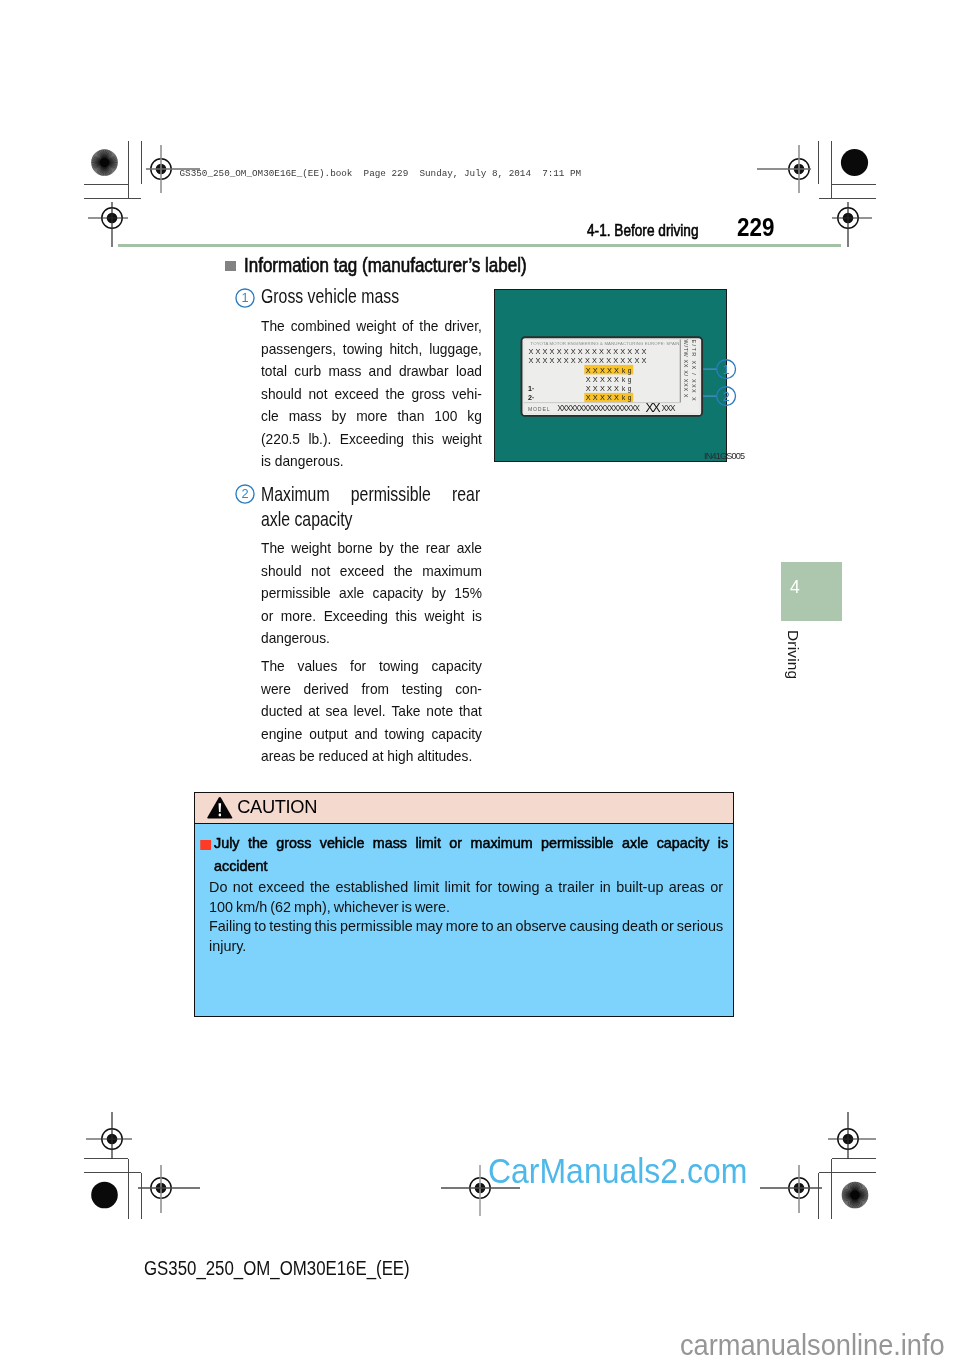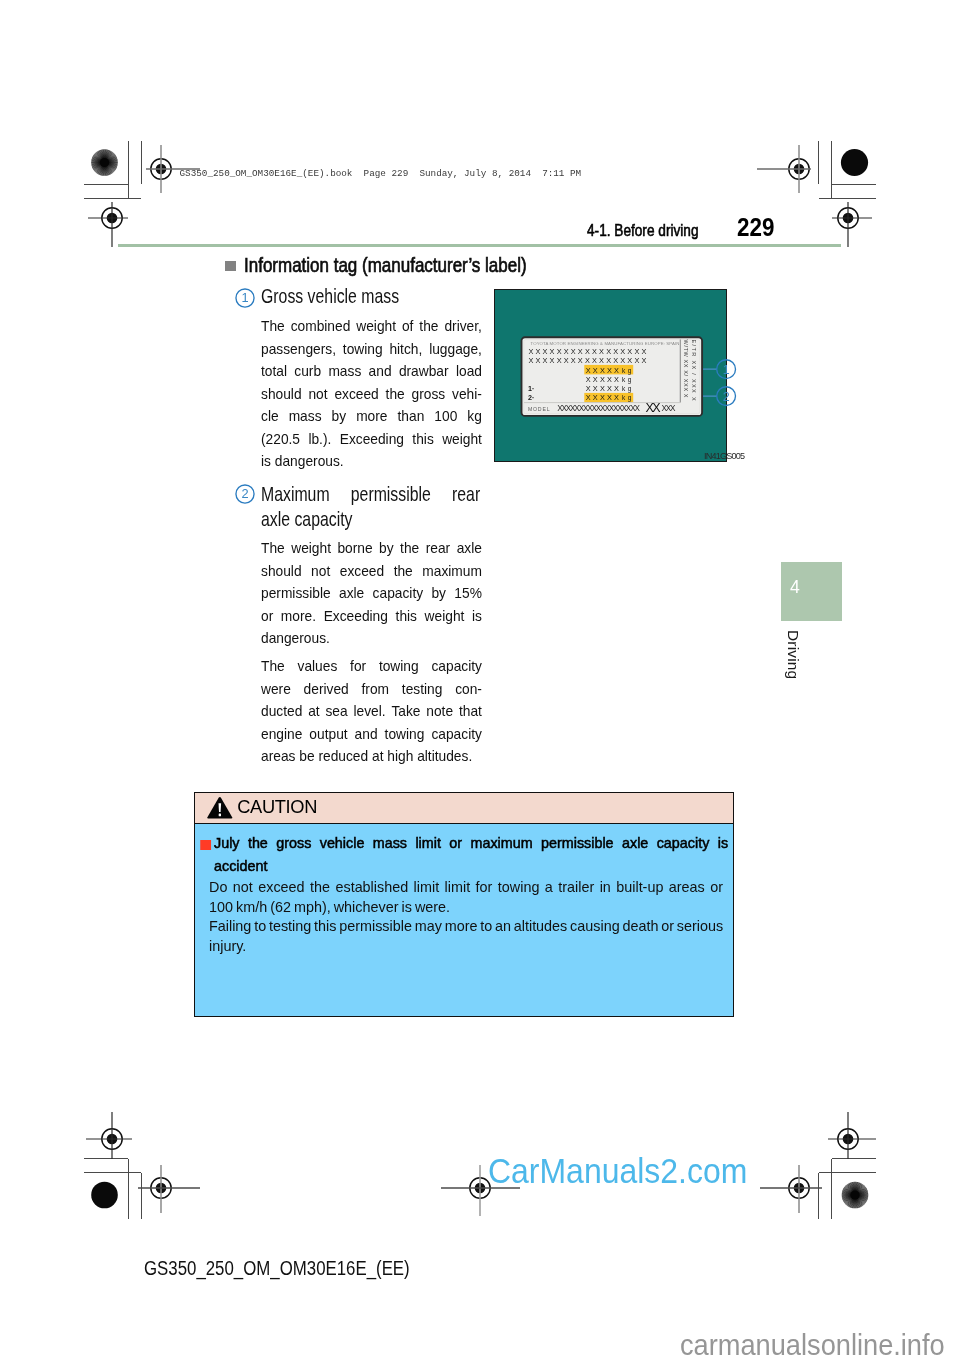--- a/index.html
+++ b/index.html
@@ -312,21 +312,21 @@
         <span class="cb-head-txt">
             <div class="jline"><span>July</span><span>the</span><span>gross</span><span>vehicle</span><span>mass</span><span>limit</span><span>or</span><span>maximum</span><span>permissible</span><span>axle</span><span>capacity</span><span>is</span></div>
             <div class="jline last"><span>accident</span></div>
           </span>
       </div>
       <div class="cb-p" style="top:54px;">
           <div class="jline"><span>Do</span><span>not</span><span>exceed</span><span>the</span><span>established</span><span>limit</span><span>limit</span><span>for</span><span>towing</span><span>a</span><span>trailer</span><span>in</span><span>built-up</span><span>areas</span><span>or</span></div>
           <div class="jline last"><span>100</span><span>km/h</span><span>(62</span><span>mph),</span><span>whichever</span><span>is</span><span>were.</span></div>
         </div>
       <div class="cb-p" style="top:93px;">
-          <div class="jline"><span>Failing</span><span>to</span><span>testing</span><span>this</span><span>permissible</span><span>may</span><span>more</span><span>to</span><span>an</span><span>altitudes</span><span>causing</span><span>death</span><span>or</span><span>serious</span></div>
+          <div class="jline"><span>Failing</span><span>to</span><span>testing</span><span>this</span><span>permissible</span><span>may</span><span>more</span><span>to</span><span>an</span><span>observe</span><span>causing</span><span>death</span><span>or</span><span>serious</span></div>
           <div class="jline last"><span>injury.</span></div>
         </div>
     </div>
   </div>
 
   <div class="abs" id="tabbox">
     <div id="tabnum">4</div>
   </div>
   <div class="abs" id="tablabel">Driving</div>
 

